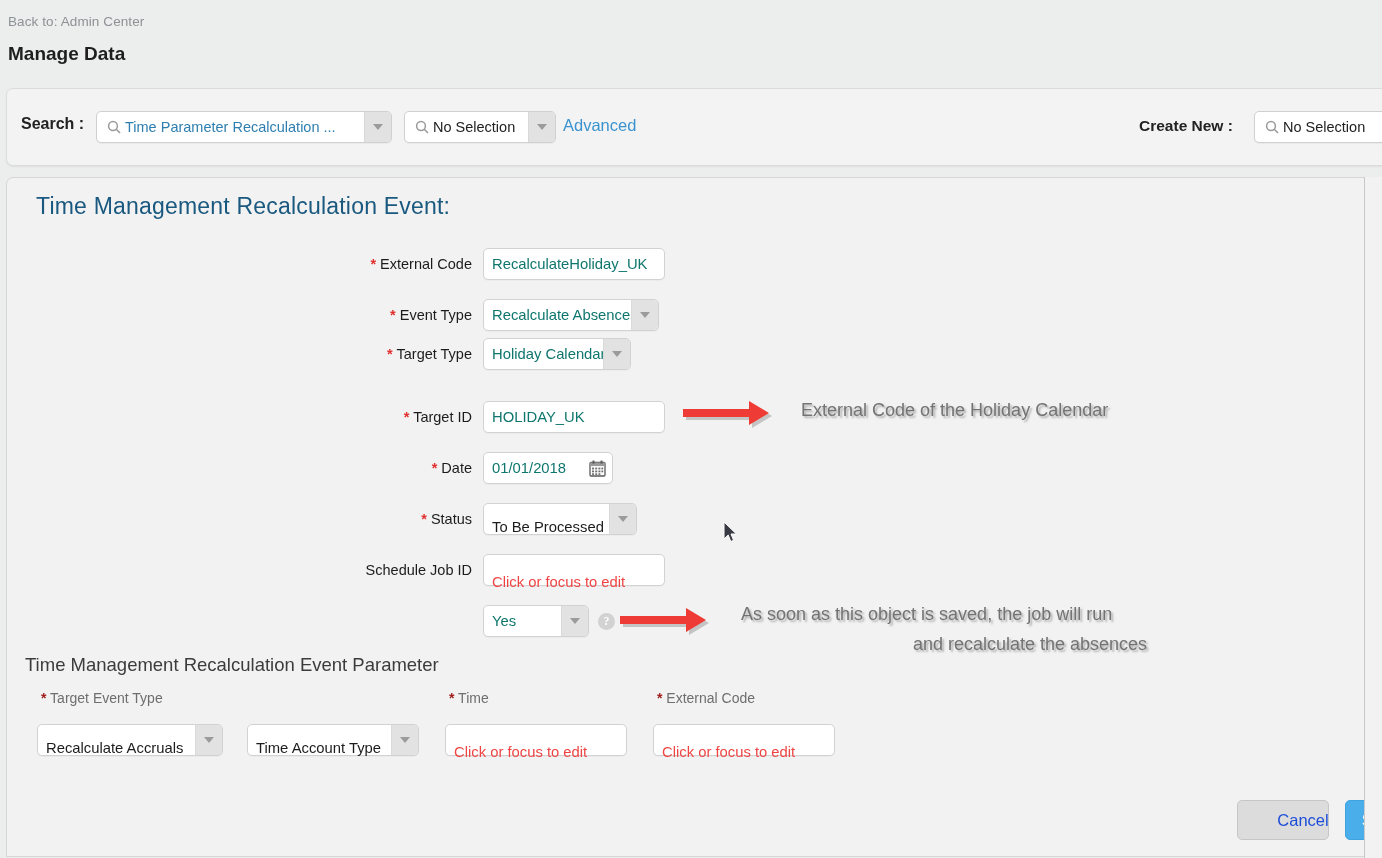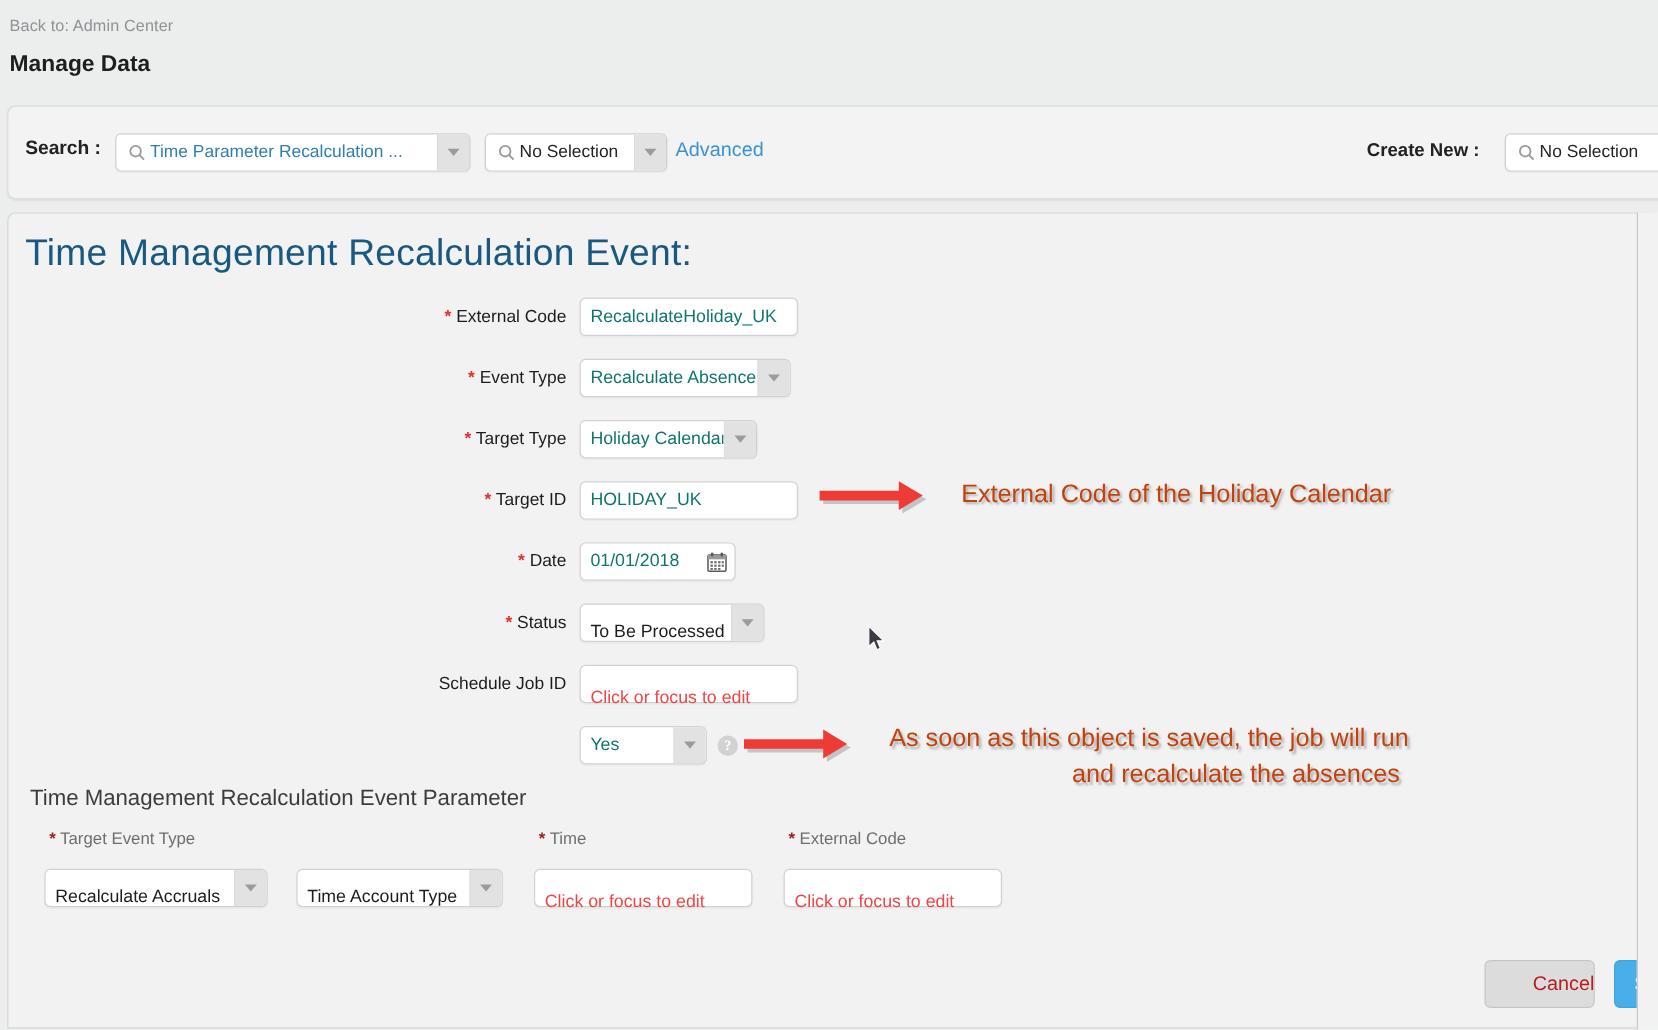--- a/index.html
+++ b/index.html
@@ -85,22 +85,22 @@
 
   
   .form-panel {
     position: absolute; left: 6px; top: 177px;
     width: 1376px; height: 680px;
     background: #f2f2f2;
     border: 1px solid #d6d6d6;
     border-radius: 7px 7px 0 0;
   }
   .form-title {
-    position: absolute; left: 14px; top: 15px;
-    font-size: 31px; color: #19587f; letter-spacing: .2px;
+    position: absolute; left: 29px; top: 15px;
+    font-size: 23px; color: #19587f; letter-spacing: .2px;
   }
 
   
   .row { position: absolute; left: 0; height: 32px; }
   .flabel {
     position: absolute; right: 0; top: 0;
     width: 320px; text-align: right;
     font-size: 14.5px; color: #1c1c1c;
     line-height: 32px;
     white-space: nowrap;
@@ -156,40 +156,40 @@
 
   
   .btn {
     position: absolute; height: 40px;
     border-radius: 5px;
     display: flex; align-items: center; justify-content: center;
     font-size: 16.5px; cursor: pointer;
   }
   #cancel-button {
     left: 1230px; top: 622px; width: 92px;
-    background: #dcdcdc; border: 1px solid #c6c6c6; color: #b91c1c; padding-left: 40px;
+    background: #dcdcdc; border: 1px solid #c6c6c6; color: #1d4ed8; padding-left: 40px;
   }
   #save-button {
     left: 1338px; top: 622px; width: 62px;
     background: #49aeea; border: 1px solid #3fa3df; color: #fff;
     border-radius: 5px 0 0 5px;
   }
 
   
   .right-gutter {
     position: absolute; right: 0; top: 177px;
     width: 18px; height: 681px;
     background: #f2f2f2;
     border-left: 1px solid #c8c8c8;
   }
 
   
   .anno-text {
     position: absolute;
-    font-size: 21px; color: #c2410c;
+    font-size: 18px; color: #737373;
     text-shadow: 2px 2px 2px rgba(120,120,120,.55);
     white-space: nowrap;
   }
   .anno-text.center { text-align: center; }
   .arrow { position: absolute; }
 
   
   .cursor { position: absolute; left: 722px; top: 521px; }
 </style>
 </head>
@@ -255,21 +255,21 @@
         </div>
         <div class="row" style="top: 121px; width: 100%;">
           <div class="flabel" style="right: auto; left: 145px;"><span class="req">*</span> <span>Event Type</span></div>
           <div class="fld" style="left: 476px; width: 176px;">
             <span class="val blue">Recalculate Absences</span>
             <span class="arrowbox">
               <span class="caret"></span>
             </span>
           </div>
         </div>
-        <div class="row" style="top: 172px; width: 100%; text-decoration: underline;">
+        <div class="row" style="top: 160px; width: 100%; text-decoration: underline;">
           <div class="flabel" style="right: auto; left: 145px;"><span class="req">*</span> <span>Target Type</span></div>
           <div class="fld" style="left: 476px; width: 148px;">
             <span class="val blue">Holiday Calendar</span>
             <span class="arrowbox">
               <span class="caret"></span>
             </span>
           </div>
         </div>
         <div class="row" style="top: 223px; width: 100%;">
           <div class="flabel" style="right: auto; left: 145px;"><span class="req">*</span> <span>Target ID</span></div>

